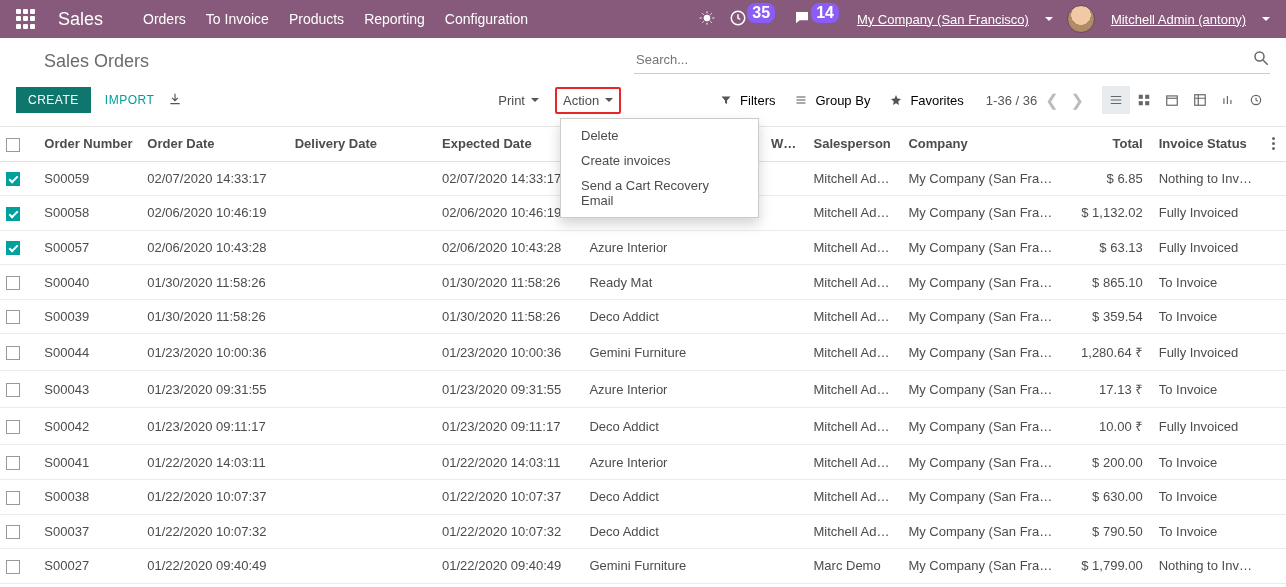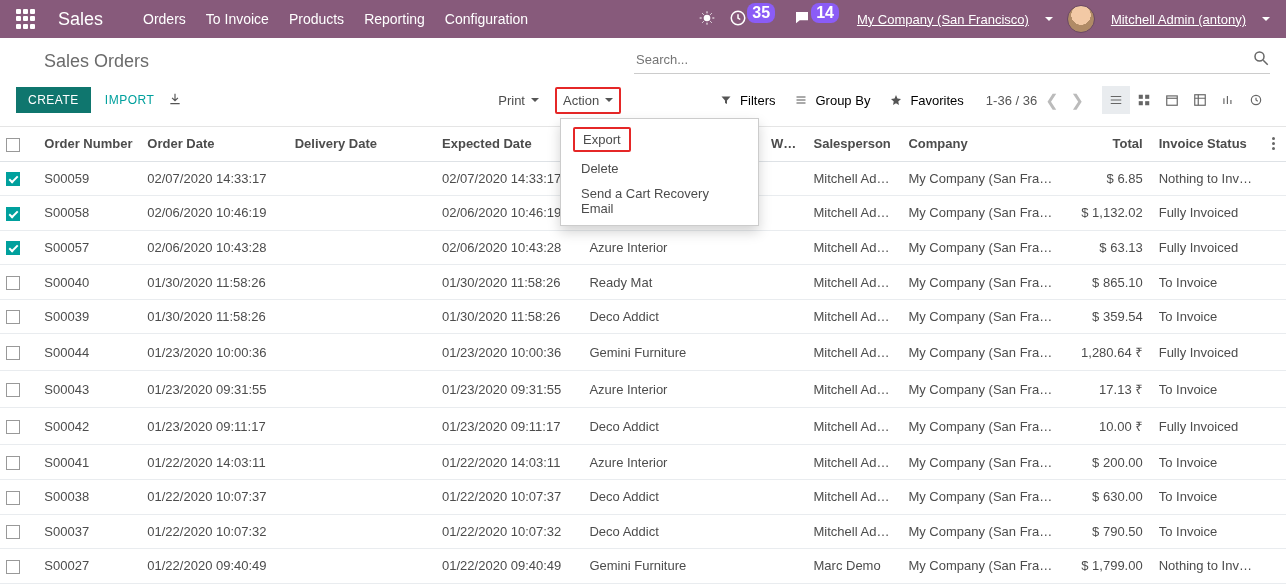--- a/index.html
+++ b/index.html
@@ -233,24 +233,22 @@
               <circle cx="12" cy="12" r="8" fill="none" stroke="#666" stroke-width="2"></circle>
               <path d="M12 8v4l3 2" stroke="#666" stroke-width="2" fill="none"></path>
             </svg>
           </div>
       </div>
     </div>
   </div>
 </div>
 
 <div class="action-dropdown">
-  <div class="dd-highlight-row">
-    <span class="dd-highlight dd-item">Export</span>
-  </div>
   <div class="dd-item">Delete</div>
+  <div class="dd-item">Create invoices</div>
   <div class="dd-item">Send a Cart Recovery Email</div>
 </div>
 
 <div class="tbl-wrap">
   <table>
     <colgroup>
       <col class="c-chk">
         <col class="c-num">
         <col class="c-odate">
         <col class="c-ddate">

